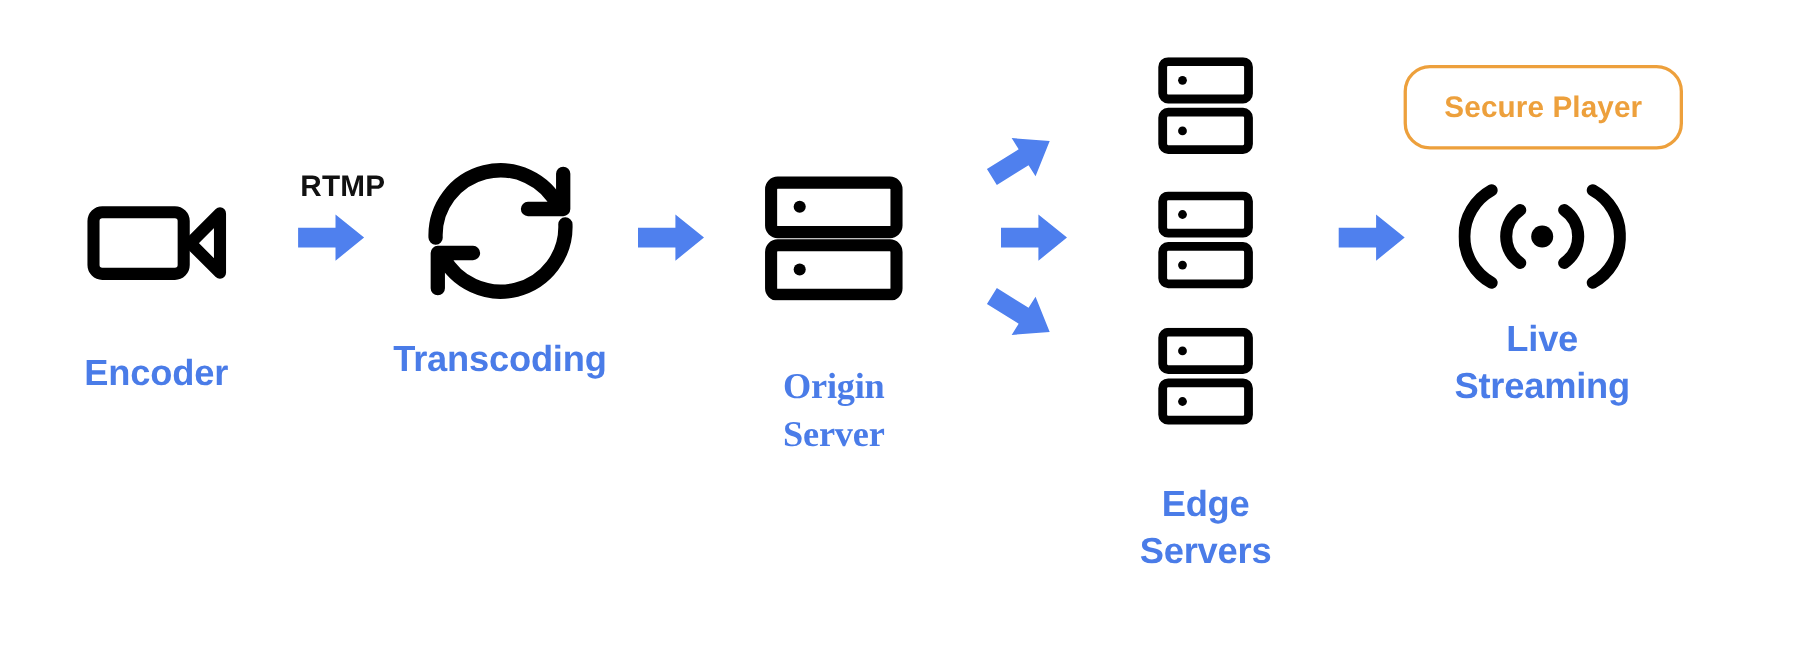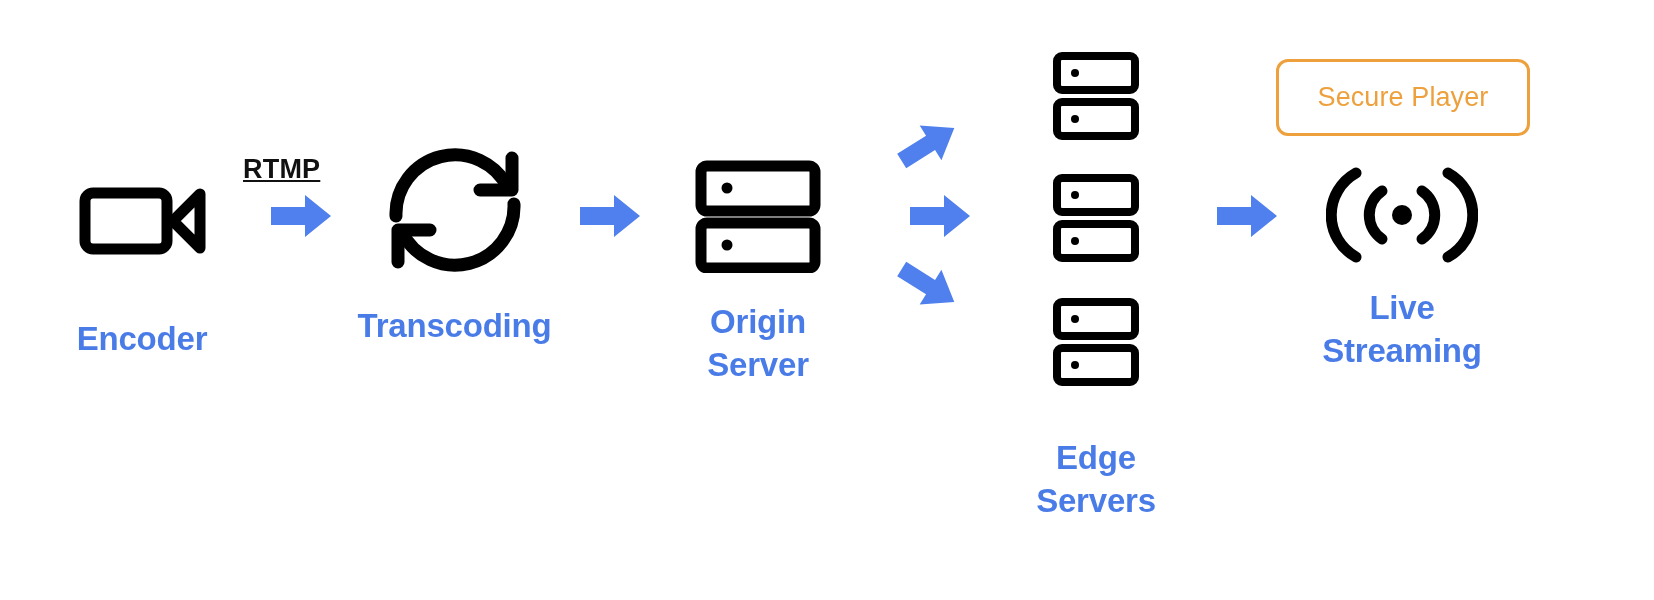--- a/index.html
+++ b/index.html
@@ -46,23 +46,23 @@
     font-size: 27px;
     letter-spacing: 0.2px;
     white-space: nowrap;
   }
   .arrow {
     position: absolute;
   }
   .badge {
     position: absolute;
     border: 3px solid #eda03c;
-    border-radius: 12px;
+    border-radius: 24px;
     color: #eda03c;
-    font-weight: normal;
+    font-weight: bold;
     font-size: 27px;
     display: flex;
     align-items: center;
     justify-content: center;
     box-sizing: border-box;
     background: #ffffff;
     letter-spacing: 0.1px;
   }
   .edge-stack {
     position: absolute;
@@ -78,21 +78,21 @@
   <div class="node" style="left:42px; top:165px; width:200px;">
     <div class="icon-wrap" style="height:110px;">
       <svg width="130" height="90" viewBox="0 0 130 90">
         <rect x="8" y="18" width="82" height="56" rx="8" ry="8" fill="none" stroke="#000000" stroke-width="11"></rect>
         <path d="M 96 46 L 123 19 L 123 73 Z" fill="none" stroke="#000000" stroke-width="11" stroke-linejoin="round"></path>
       </svg>
     </div>
     <div class="node-label" style="margin-top:42px;">Encoder</div>
   </div>
 
-  <div class="edge-label" style="left:243px; top:154px;text-decoration:underline;">RTMP</div>
+  <div class="edge-label" style="left:273px; top:154px;">RTMP</div>
   <div class="arrow" style="left:269px; top:193px;">
     <svg width="64" height="46" viewBox="0 0 64 46">
       <path d="M 2 14 L 36 14 L 36 2 L 62 23 L 36 44 L 36 32 L 2 32 Z" fill="#4f80ee"></path>
     </svg>
   </div>
 
   <div class="node" style="left:347px; top:140px; width:215px;">
     <div class="icon-wrap" style="height:140px;">
       <svg width="142" height="136" viewBox="0 0 142 136">
 
@@ -114,21 +114,21 @@
 
   <div class="node" style="left:668px; top:140px; width:180px;">
     <div class="icon-wrap" style="height:140px;">
       <svg width="126" height="125" viewBox="0 0 126 125">
         <rect x="6" y="18" width="114" height="45" rx="6" ry="6" fill="none" stroke="#000000" stroke-width="11"></rect>
         <circle cx="32" cy="40" r="5.5" fill="#000000"></circle>
         <rect x="6" y="75" width="114" height="45" rx="6" ry="6" fill="none" stroke="#000000" stroke-width="11"></rect>
         <circle cx="32" cy="97" r="5.5" fill="#000000"></circle>
       </svg>
     </div>
-    <div class="node-label" style="margin-top:20px;">Origin
+    <div class="node-label" style="margin-top:51px;font-family:Liberation Serif, serif;">Origin
 Server</div>
   </div>
 
   <div class="arrow" style="left:893px; top:117px;">
     <svg width="70" height="55" viewBox="0 0 70 55">
       <g transform="rotate(-32 35 27.5)">
         <path d="M 4 19 L 38 19 L 38 7 L 66 27.5 L 38 48 L 38 36 L 4 36 Z" fill="#4f80ee"></path>
       </g>
     </svg>
   </div>

